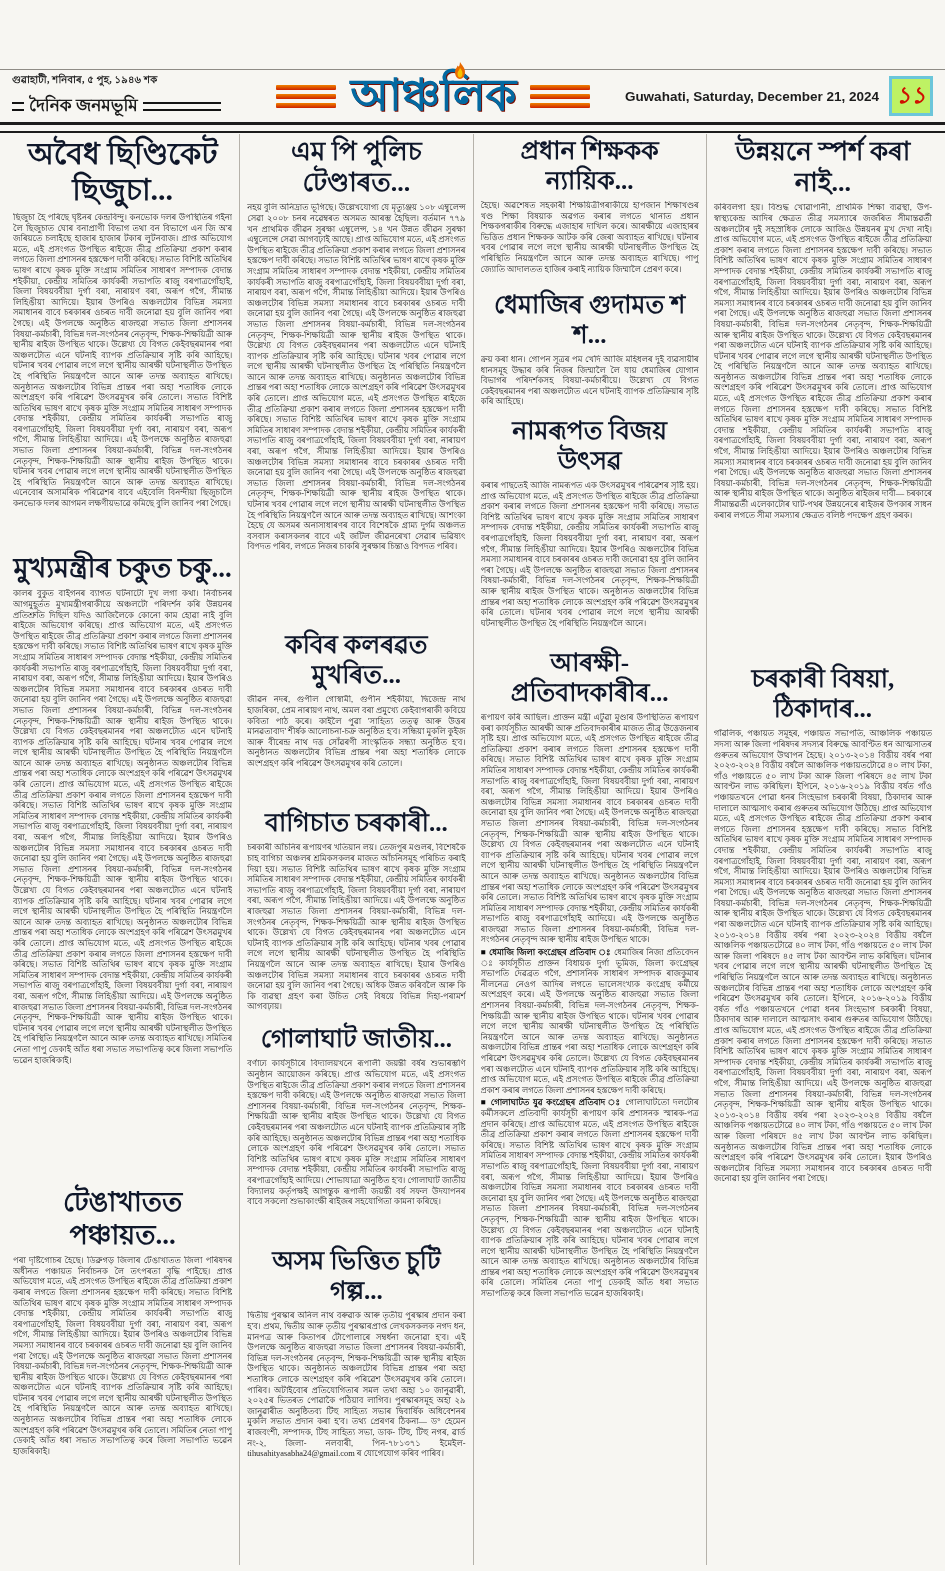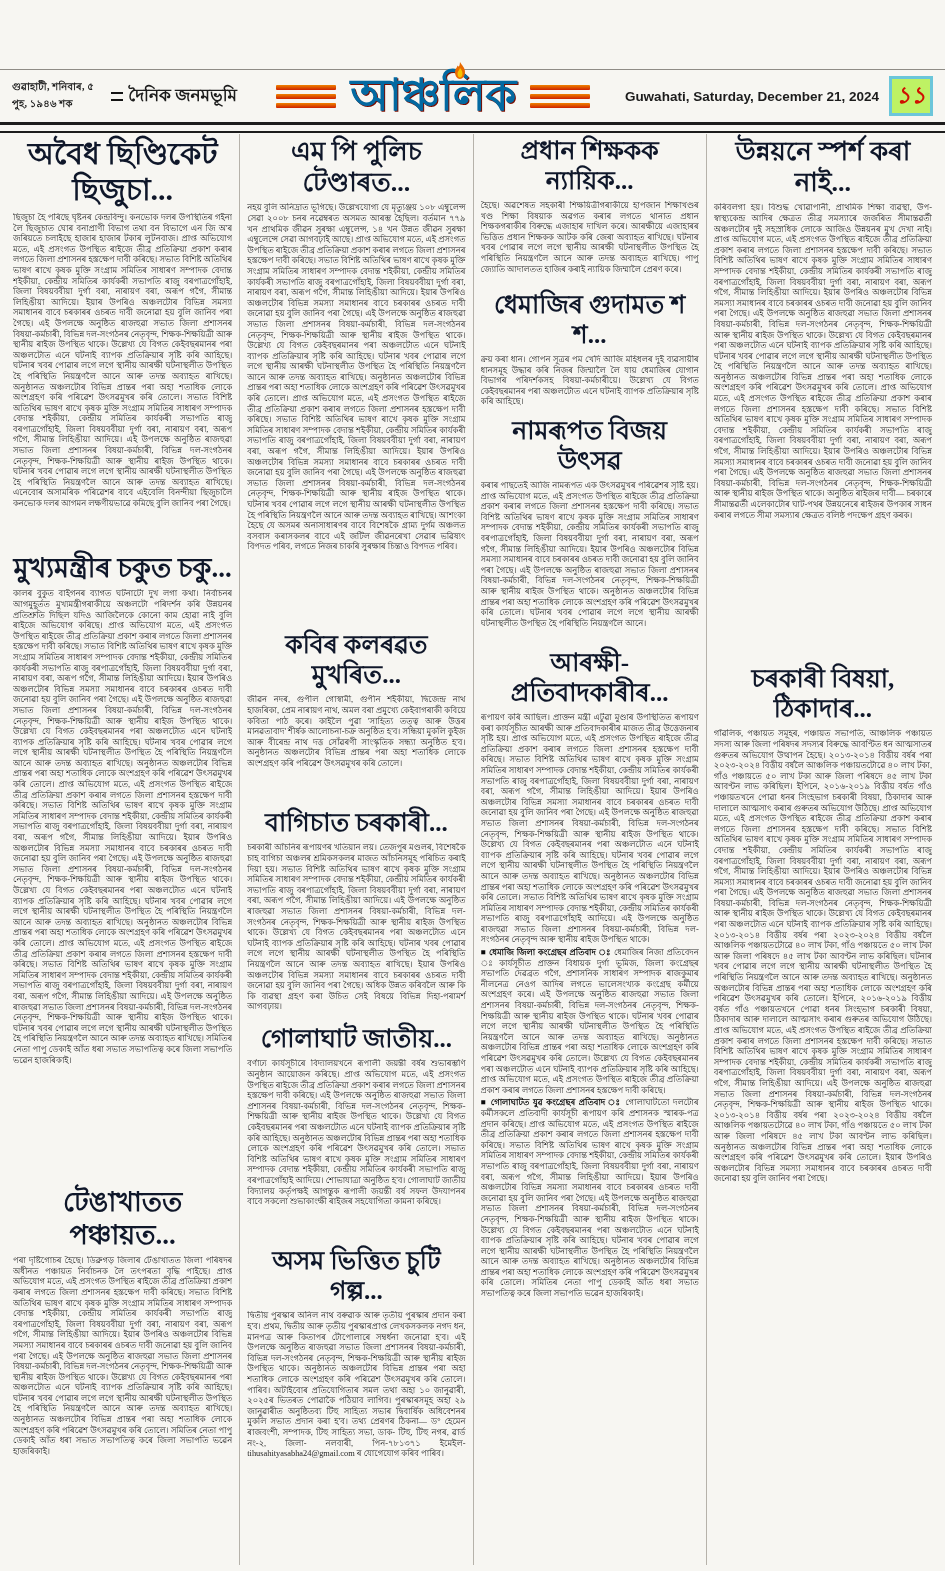--- a/index.html
+++ b/index.html
@@ -7,21 +7,21 @@
     position:relative; width:945px; height:1571px; margin:0 auto;
     background:#f7f6f2; overflow:hidden;
     font-family:"Liberation Serif", serif; color:#1c1c1c;
   }
   
   .top-rule { position:absolute; top:69px; left:0; right:0; border-top:1px solid #8f8c86; }
   .header {
     position:absolute; top:73px; left:12px; right:12px; height:46px;
     display:flex; align-items:center; justify-content:space-between;
   }
-  .hdr-left { display:flex; flex-direction:row; gap:3px; width:230px; }
+  .hdr-left { display:flex; flex-direction:column; gap:3px; width:230px; }
   .dateline-as { font-size:10px; font-weight:bold; letter-spacing:.2px; }
   .papername-row { display:flex; align-items:center; gap:5px; }
   .dbl { height:5px; border-top:2px solid #141414; border-bottom:2px solid #141414; }
   .dbl.short { width:12px; } .dbl.long { flex:1; max-width:78px; }
   .paper-name { font-size:17px; font-weight:bold; white-space:nowrap; }
   .masthead { display:flex; align-items:center; gap:10px; }
   .rulegrp { display:flex; flex-direction:column; gap:4px; }
   .rulegrp .bar { width:60px; height:5px; background:linear-gradient(180deg,#ef8300,#cd2000); border-radius:1px; }
   .masthead-title { position:relative; font-size:44px; font-weight:bold; line-height:1; color:#0369a1;
                     text-shadow:1px 1px 0 #7a0d00; padding:0 4px; }

